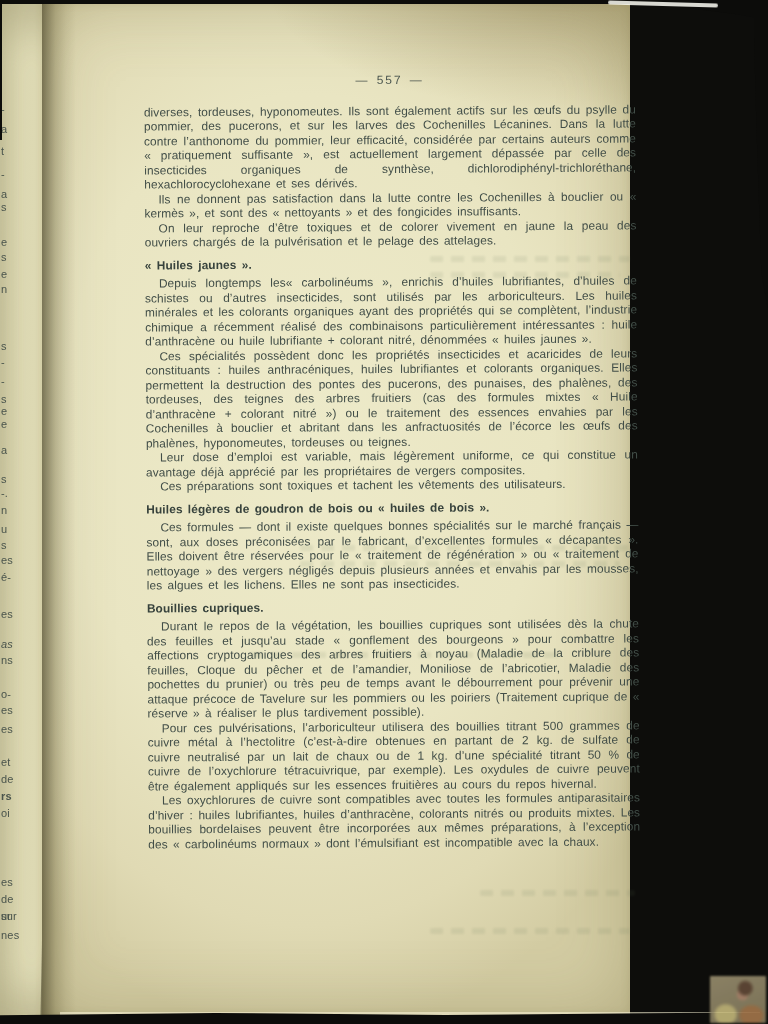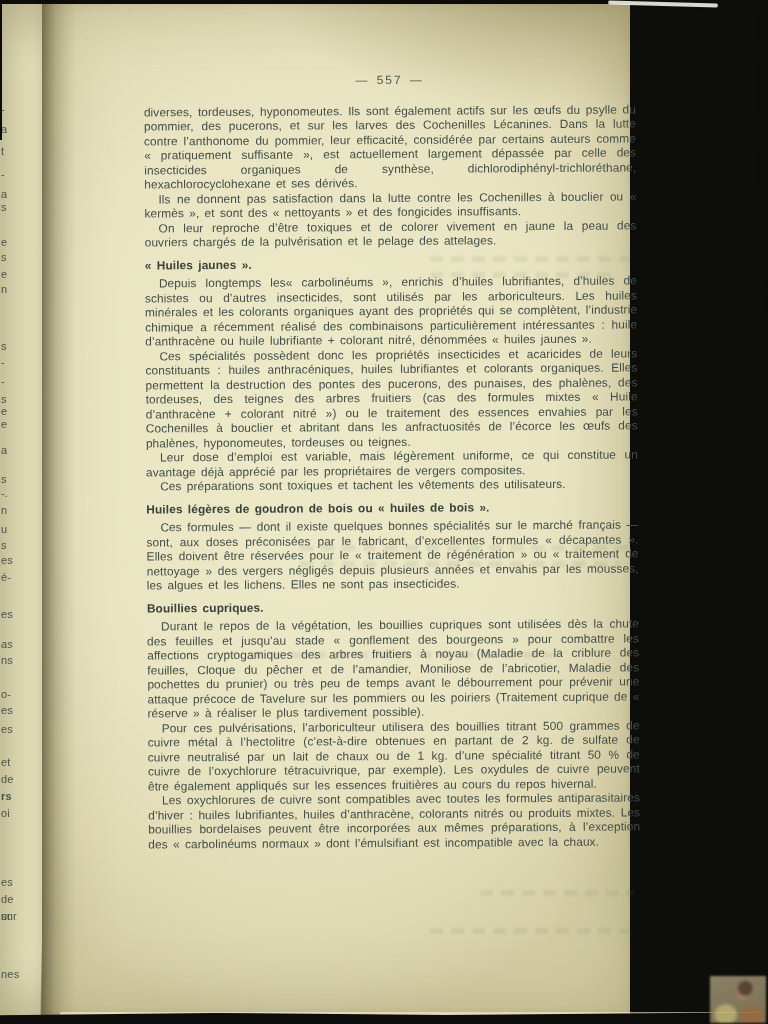--- a/index.html
+++ b/index.html
@@ -132,21 +132,21 @@
         <span class="frag" style="top: 724px;">es</span>
         <span class="frag" style="top: 757px;">et</span>
         <span class="frag" style="top: 774px;">de</span>
         <span class="frag" style="top: 791px; font-weight: bold;">rs</span>
         <span class="frag" style="top: 808px;">oi</span>
         <span class="frag" style="top: 860px; padding-left: 44px;">ni-</span>
         <span class="frag" style="top: 877px;">es</span>
         <span class="frag" style="top: 894px;">de</span>
         <span class="frag" style="top: 911px;">ur</span>
         <span class="frag" style="top: 911px;">sur</span>
-        <span class="frag" style="top: 969px;">nes</span>
+        <span class="frag" style="top: 930px;">nes</span>
       </div>
   </div>
 
   <div id="fold-line"></div>
 
   <div id="main-page">
     <div id="text-block">
       <p id="page-number">— 557 —</p>
       <div id="text-flow">
           <p class="para intro">diverses, tordeuses, hyponomeutes. Ils sont également actifs sur les œufs du psylle du pommier, des pucerons, et sur les larves des Cochenilles Lécanines. Dans la lutte contre l’anthonome du pommier, leur efficacité, considérée par certains auteurs comme « pratiquement suffisante », est actuellement largement dépassée par celle des insecticides organiques de synthèse, dichlorodiphényl-trichloréthane, hexachlorocyclohexane et ses dérivés.</p>

